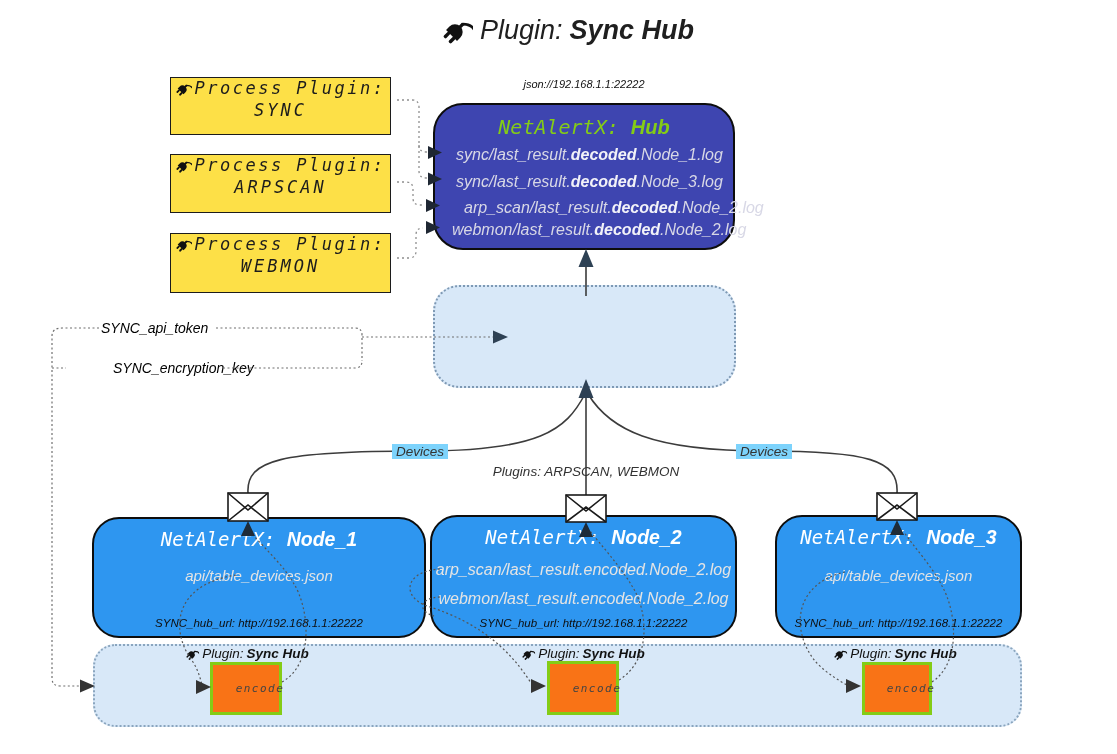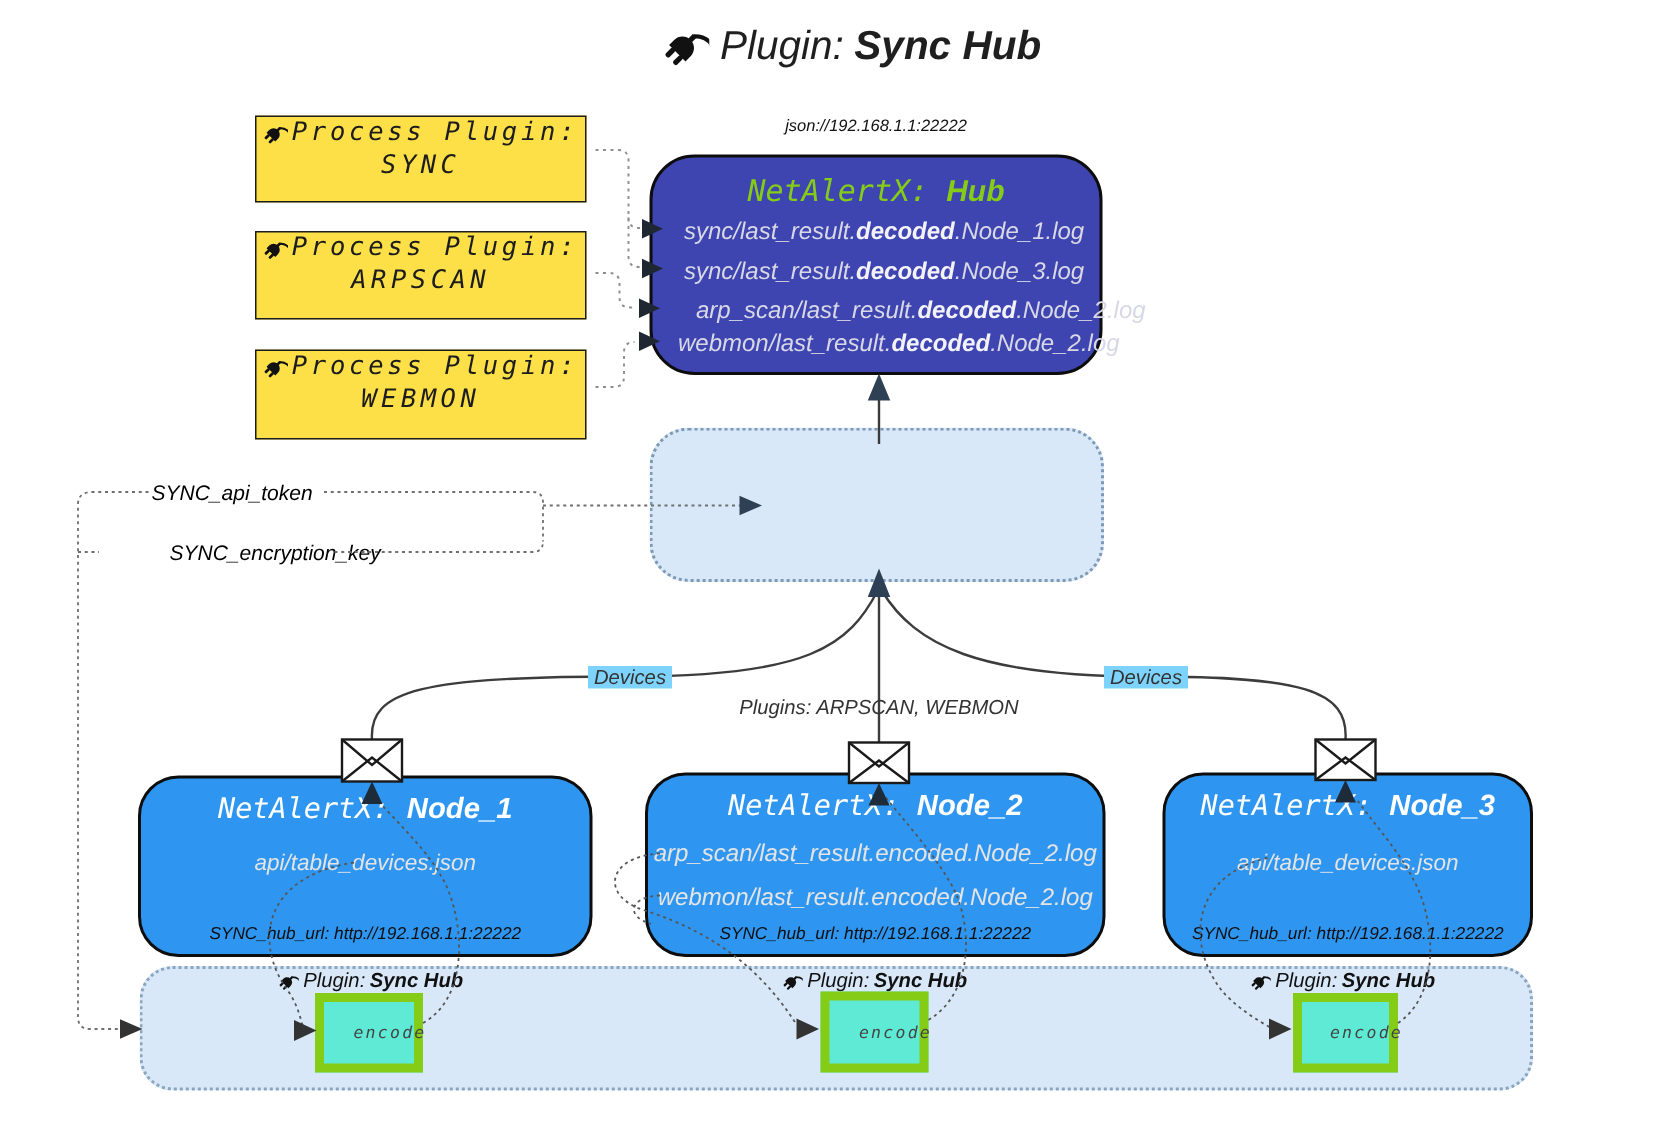--- a/index.html
+++ b/index.html
@@ -50,21 +50,21 @@
   .node-title .bold{font-weight:700;font-size:19.5px;}
   .node-file{position:absolute;left:0;right:0;text-align:center;color:#e4e4e4;font-size:16px;white-space:nowrap;}
   .node-footer{position:absolute;bottom:7px;left:0;right:0;text-align:center;color:#0e0e0e;font-size:11.5px;}
 
   
   .band{left:93px;top:644px;width:929px;height:83px;box-sizing:border-box;background:#D8E8F8;
         border:2px dotted #8AA5BE;border-radius:22px;z-index:2;}
   .band-label{display:flex;align-items:center;gap:3px;font-size:13.5px;color:#111;
               transform:translateX(-50%);z-index:4;white-space:nowrap;}
   .band-label .bold{font-weight:700;}
-  .encode-box{box-sizing:border-box;background:#5eead4;border:6px solid #84cc16;z-index:4;
+  .encode-box{box-sizing:border-box;background:#f97316;border:3px solid #84cc16;z-index:4;
               display:flex;align-items:center;justify-content:center;
               font-size:11px;letter-spacing:1.5px;color:#444;padding-left:28px;}
 
   .overlay{position:absolute;left:0;top:0;z-index:10;pointer-events:none;}
   .hidden-defs{position:absolute;width:0;height:0;overflow:hidden;}
 </style>
 </head>
 <body>
 
 <svg class="hidden-defs" aria-hidden="true">
@@ -130,21 +130,21 @@
 
   <div class="abs decode-wrap"></div>
 
   <div class="abs token" style="left:101px;top:320px;">SYNC_api_token</div>
   <div class="abs token" style="left:67px;top:360px;margin-left:46px;">SYNC_encryption_key</div>
 
   <div class="abs edge-label bg" style="left:420px;top:444px;">Devices</div>
   <div class="abs edge-label" style="left:586px;top:464px;">Plugins: ARPSCAN, WEBMON</div>
   <div class="abs edge-label bg" style="left:764px;top:444px;">Devices</div>
 
-  <div class="abs node" style="left:92px;top:517px;width:303px;height:121px;">
+  <div class="abs node" style="left:92px;top:517px;width:334px;height:121px;">
     <div class="node-title">
       <span class="pre">NetAlertX: </span><span class="bold">Node_1</span>
     </div>
     <div class="node-file" style="top:48px;font-size:15px;">api/table_devices.json</div>
     <div class="node-footer">SYNC_hub_url: http://192.168.1.1:22222</div>
   </div>
   <div class="abs node" style="left:430px;top:515px;width:307px;height:123px;">
     <div class="node-title">
       <span class="pre">NetAlertX: </span><span class="bold">Node_2</span>
     </div>

